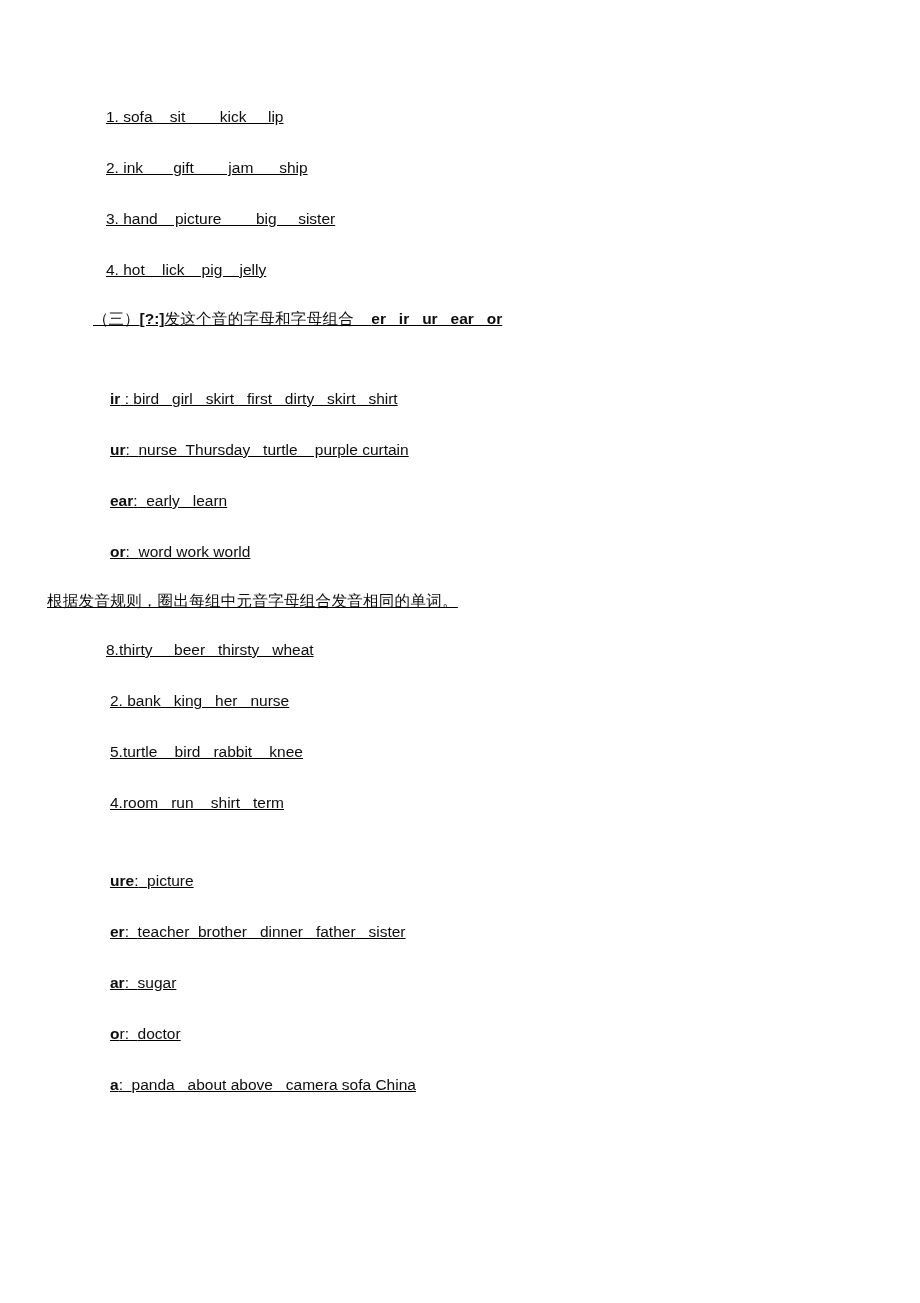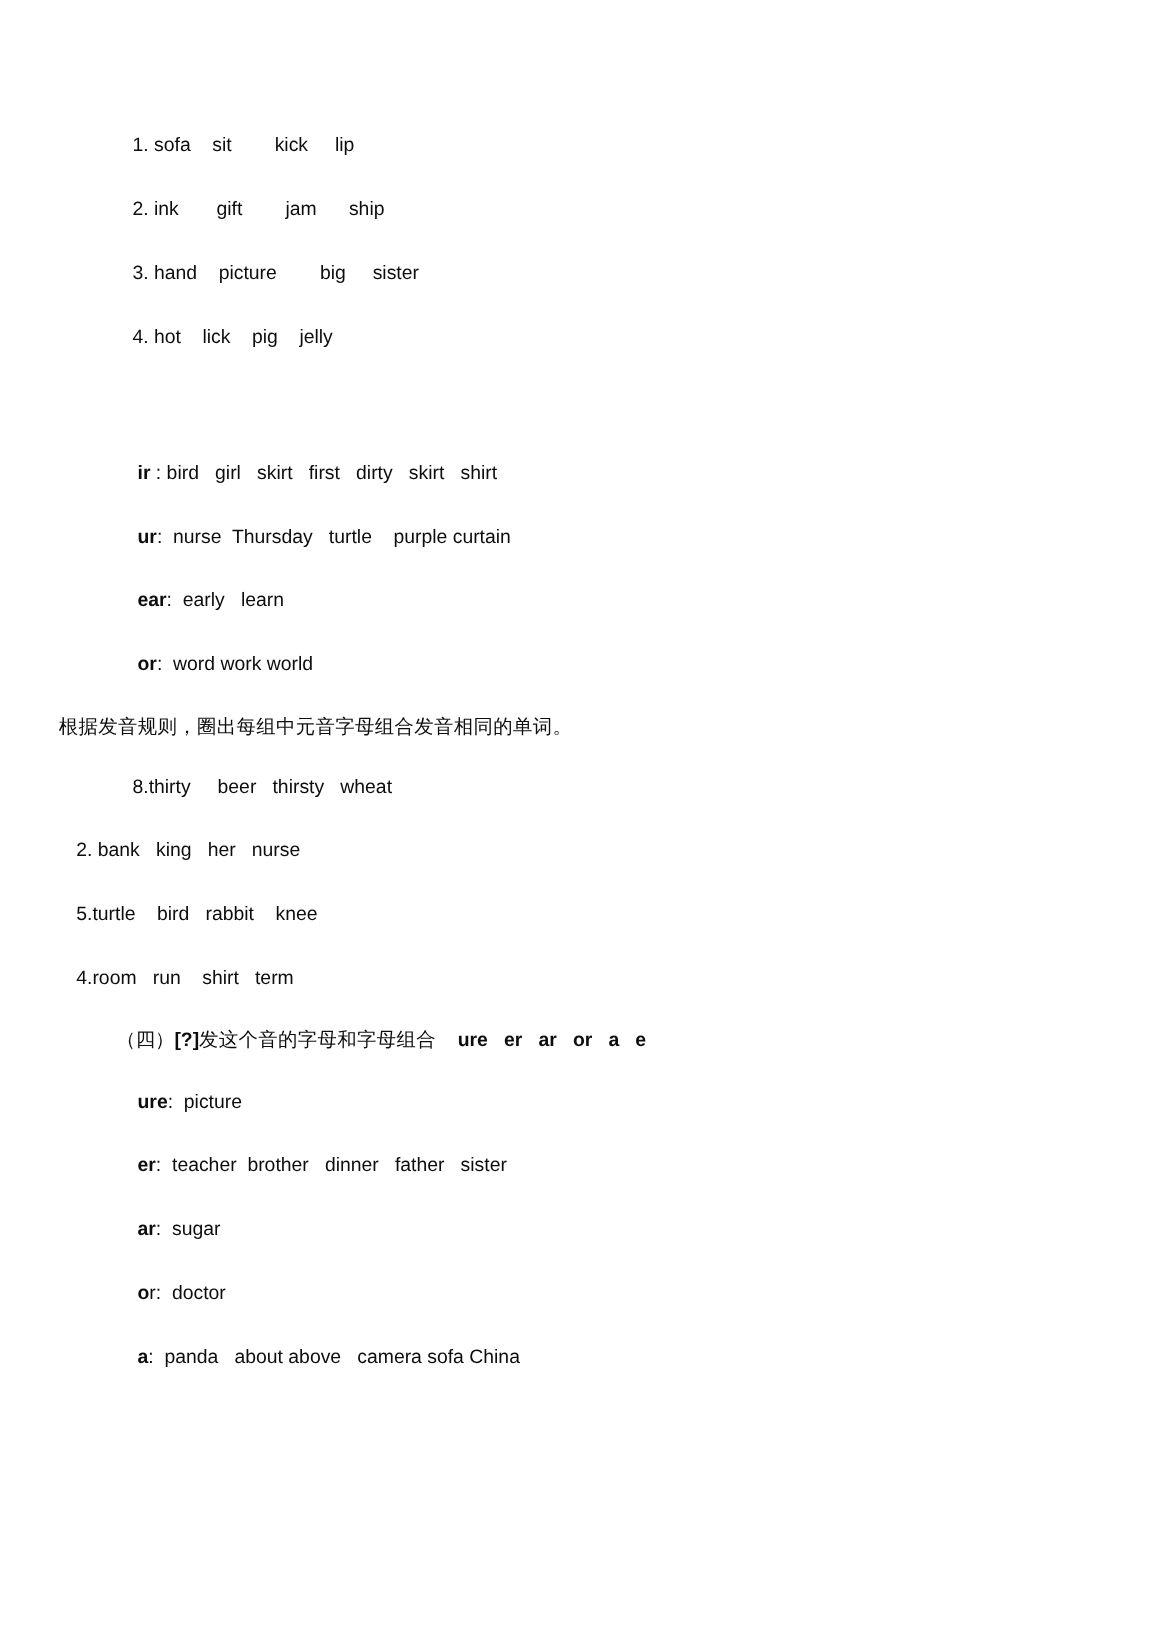--- a/index.html
+++ b/index.html
@@ -25,38 +25,39 @@
     width: 920px;
     height: 1303px;
     background: #ffffff;
   }
 
   .doc-body {
     position: absolute;
     left: 0;
     top: 107px;
     width: 920px;
+    text-decoration: underline;
   }
 
   
   .line {
     font-size: 15.5px;
     line-height: 20px;
     color: #0d0d0d;
     white-space: pre;
     margin: 0;
     padding: 0;
   }
 
   
   .sp-lg { height: 31px; }
   .sp-md { height: 29px; }
 
   .indent-num   { padding-left: 106px; }
-  .indent-num2  { padding-left: 61px; }
+  .indent-num2  { padding-left: 110px; }
   .indent-hdr   { padding-left: 93px; }
   .indent-rule  { padding-left: 110px; }
   .indent-cn    { padding-left: 47px; }
 
   .cn {
     font-family: "DejaVu Sans", "Liberation Sans", sans-serif;
     font-size: 15.5px;
     letter-spacing: 0.3px;
   }
   .cn-hdr {
@@ -87,20 +88,21 @@
     <div class="line indent-num">1. sofa    sit        kick     lip</div>
     <div class="sp-lg"></div>
     <div class="line indent-num">2. ink       gift        jam      ship</div>
     <div class="sp-lg"></div>
     <div class="line indent-num">3. hand    picture        big     sister</div>
     <div class="sp-lg"></div>
     <div class="line indent-num">4. hot    lick    pig    jelly</div>
 
     <div class="sp-md"></div>
 
+    <div class="line indent-hdr"><span class="cn-hdr">（三）</span><span class="ipa">[?:]</span><span class="cn">发这个音的字母和字母组合</span><span>&nbsp;&nbsp;&nbsp;&nbsp;</span><span class="tail">er   ir   ur   ear   or</span></div>
 
     <div class="sp-md"></div>
 
 
     <div class="sp-lg"></div>
 
     <div class="line indent-rule"><span class="b">ir</span><span> :</span><span>&nbsp;</span><span>bird   girl   skirt   first   dirty   skirt   shirt</span></div>
 
     <div class="sp-lg"></div>
 
@@ -123,21 +125,20 @@
     <div class="line indent-num">8.thirty     beer   thirsty   wheat</div>
     <div class="sp-lg"></div>
     <div class="line indent-num2">2. bank   king   her   nurse</div>
     <div class="sp-lg"></div>
     <div class="line indent-num2">5.turtle    bird   rabbit    knee</div>
     <div class="sp-lg"></div>
     <div class="line indent-num2">4.room   run    shirt   term</div>
 
     <div class="sp-md"></div>
 
-    <div class="line indent-hdr"><span class="cn-hdr">（四）</span><span class="ipa">[?]</span><span class="cn">发这个音的字母和字母组合</span><span>&nbsp;&nbsp;&nbsp;&nbsp;</span><span class="tail">ure   er   ar   or   a   e</span></div>
 
     <div class="sp-md"></div>
 
     <div class="line indent-rule"><span class="b">ure</span><span>:</span><span>&nbsp;&nbsp;</span><span>picture</span></div>
 
     <div class="sp-lg"></div>
 
     <div class="line indent-rule"><span class="b">er</span><span>:</span><span>&nbsp;&nbsp;</span><span>teacher  brother   dinner   father   sister</span></div>
 
     <div class="sp-lg"></div>

